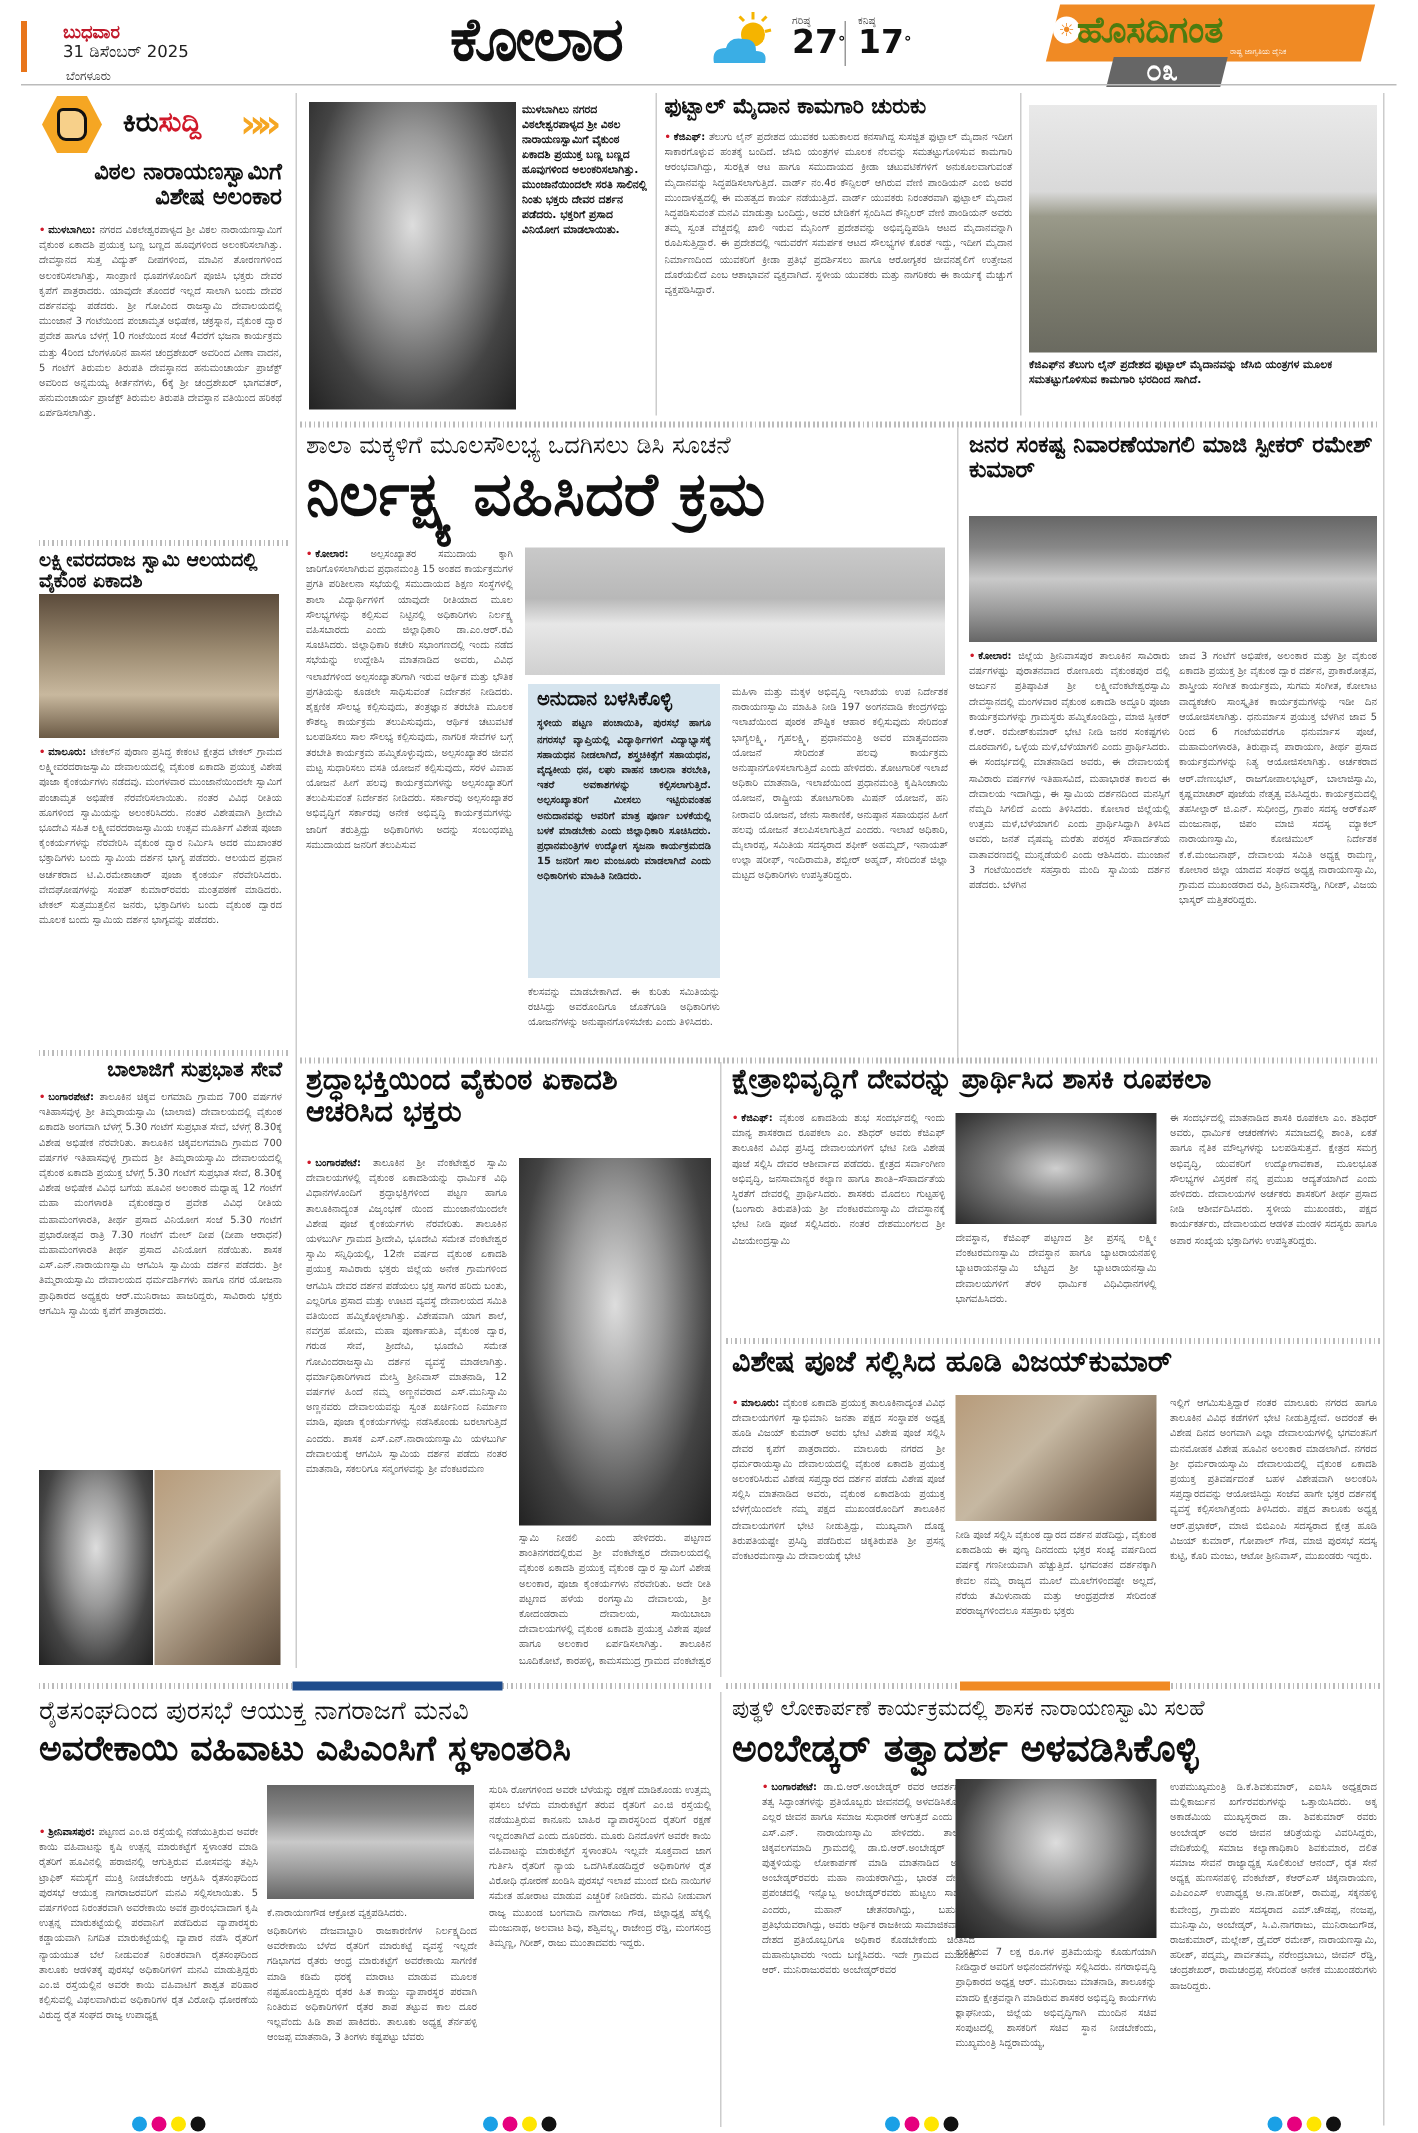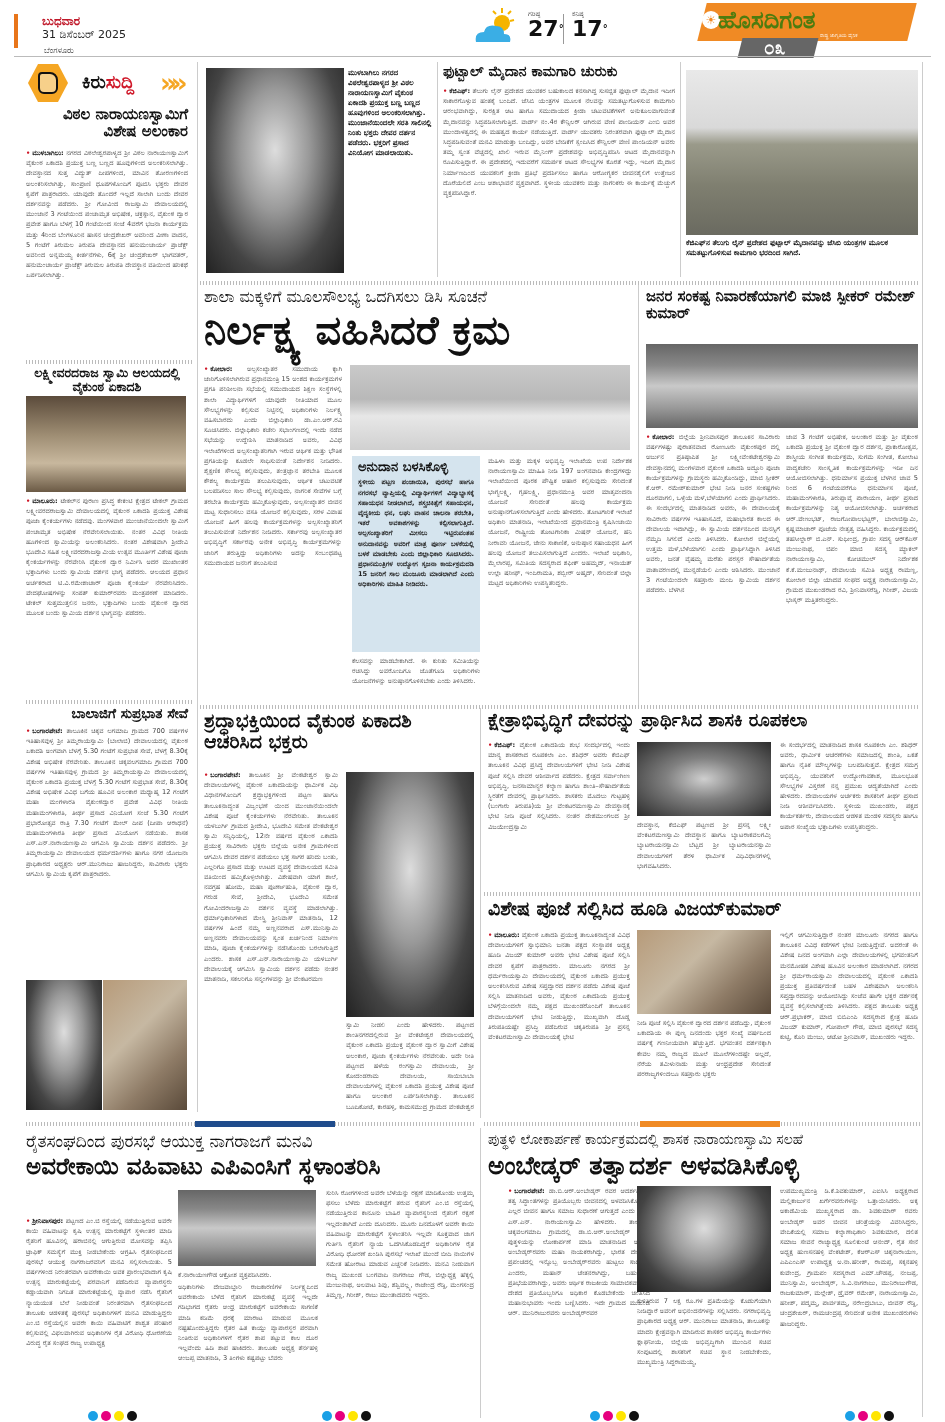--- a/index.html
+++ b/index.html
@@ -69,20 +69,21 @@
 </head>
 <body>
 
 <header class="masthead">
   <div class="mast-left">
     <div class="mast-day">ಬುಧವಾರ</div>
     <div class="mast-date">31 ಡಿಸೆಂಬರ್ 2025</div>
   </div>
   <div class="mast-city">ಬೆಂಗಳೂರು</div>
 
+  <div class="mast-title">ಕೋಲಾರ</div>
   <svg class="weather-icon" viewBox="0 0 48 42">
     <g stroke="#f5b400" stroke-width="2">
       <line x1="32" y1="2" x2="32" y2="7"></line>
         <line x1="44" y1="14" x2="40" y2="15"></line>
       <line x1="41" y1="5" x2="38" y2="8"></line>
         <line x1="23" y1="5" x2="26" y2="8"></line>
     </g>
     <circle cx="32" cy="17" r="8" fill="#f5b400"></circle>
     <path d="M6 36 Q4 26 14 26 Q16 18 26 20 Q34 20 34 28 Q42 28 40 36 Z" fill="#3aaee5"></path>
   </svg>
@@ -125,21 +126,21 @@
 <article>
   <h2 class="hed abs" style="left:28px; top:106px; width:160px; font-size:15px; text-align:right;">ವಿಠಲ ನಾರಾಯಣಸ್ವಾಮಿಗೆ ವಿಶೇಷ ಅಲಂಕಾರ</h2>
   <div class="body-text abs" style="left:26px; top:148px; width:162px; height:210px;">
     <span class="dateline">ಮುಳಬಾಗಿಲು:</span>
     <span>ನಗರದ ವಿಠಲೇಶ್ವರಪಾಳ್ಯದ ಶ್ರೀ ವಿಠಲ ನಾರಾಯಣಸ್ವಾಮಿಗೆ ವೈಕುಂಠ ಏಕಾದಶಿ ಪ್ರಯುಕ್ತ ಬಣ್ಣ ಬಣ್ಣದ ಹೂವುಗಳಿಂದ ಅಲಂಕರಿಸಲಾಗಿತ್ತು. ದೇವಸ್ಥಾನದ ಸುತ್ತ ವಿದ್ಯುತ್ ದೀಪಗಳಿಂದ, ಮಾವಿನ ತೋರಣಗಳಿಂದ ಅಲಂಕರಿಸಲಾಗಿತ್ತು, ಸಾಂಪ್ರಾಣಿ ಧೂಪಗಳೊಂದಿಗೆ ಪೂಜಿಸಿ ಭಕ್ತರು ದೇವರ ಕೃಪೆಗೆ ಪಾತ್ರರಾದರು. ಯಾವುದೇ ತೊಂದರೆ ಇಲ್ಲದೆ ಸಾಲಾಗಿ ಬಂದು ದೇವರ ದರ್ಶನವನ್ನು ಪಡೆದರು. ಶ್ರೀ ಗೋವಿಂದ ರಾಜಸ್ವಾಮಿ ದೇವಾಲಯದಲ್ಲಿ ಮುಂಜಾನೆ 3 ಗಂಟೆಯಿಂದ ಪಂಚಾಮೃತ ಅಭಿಷೇಕ, ಚಕ್ರಸ್ನಾನ, ವೈಕುಂಠ ದ್ವಾರ ಪ್ರವೇಶ ಹಾಗೂ ಬೆಳಗ್ಗೆ 10 ಗಂಟೆಯಿಂದ ಸಂಜೆ 4ವರೆಗೆ ಭಜನಾ ಕಾರ್ಯಕ್ರಮ ಮತ್ತು 4ರಿಂದ ಬೆಂಗಳೂರಿನ ಹಾಸನ ಚಂದ್ರಶೇಖರ್ ಅವರಿಂದ ವೀಣಾ ವಾದನ, 5 ಗಂಟೆಗೆ ತಿರುಮಲ ತಿರುಪತಿ ದೇವಸ್ಥಾನದ ಹನುಮಂಚಾರ್ಯ ಪ್ರಾಜೆಕ್ಟ್ ಅವರಿಂದ ಅನ್ನಮಯ್ಯ ಕೀರ್ತನೆಗಳು, 6ಕ್ಕೆ ಶ್ರೀ ಚಂದ್ರಶೇಖರ್ ಭಾಗವತರ್, ಹನುಮಂಚಾರ್ಯ ಪ್ರಾಜೆಕ್ಟ್ ತಿರುಮಲ ತಿರುಪತಿ ದೇವಸ್ಥಾನ ವತಿಯಿಂದ ಹರಿಕಥೆ ಏರ್ಪಡಿಸಲಾಗಿತ್ತು.</span>
   </div>
 </article>
 
 <article>
   <div class="hrule-dots" style="left:26px; top:360px; width:166px;"></div>
-  <h2 class="hed abs" style="left:26px; top:366px; width:162px; font-size:12.5px; text-align:center;">ಲಕ್ಷ್ಮೀವರದರಾಜ ಸ್ವಾಮಿ ಆಲಯದಲ್ಲಿ ವೈಕುಂಠ ಏಕಾದಶಿ</h2>
+  <h2 class="hed abs" style="left:26px; top:366px; width:162px; font-size:12.5px; text-align:left;">ಲಕ್ಷ್ಮೀವರದರಾಜ ಸ್ವಾಮಿ ಆಲಯದಲ್ಲಿ ವೈಕುಂಠ ಏಕಾದಶಿ</h2>
   <div class="photo ph-temple-col" style="left:26px; top:396px; width:160px; height:96px;"></div>
   <div class="body-text abs" style="left:26px; top:496px; width:162px; height:204px;">
     <span class="dateline">ಮಾಲೂರು:</span>
     <span>ಟೇಕಲ್‌ನ ಪುರಾಣ ಪ್ರಸಿದ್ಧ ಕೇಕಂಟಿ ಕ್ಷೇತ್ರದ ಟೇಕಲ್ ಗ್ರಾಮದ ಲಕ್ಷ್ಮೀವರದರಾಜಸ್ವಾಮಿ ದೇವಾಲಯದಲ್ಲಿ ವೈಕುಂಠ ಏಕಾದಶಿ ಪ್ರಯುಕ್ತ ವಿಶೇಷ ಪೂಜಾ ಕೈಂಕರ್ಯಗಳು ನಡೆದವು. ಮಂಗಳವಾರ ಮುಂಜಾನೆಯಿಂದಲೇ ಸ್ವಾಮಿಗೆ ಪಂಚಾಮೃತ ಅಭಿಷೇಕ ನೆರವೇರಿಸಲಾಯಿತು. ನಂತರ ವಿವಿಧ ರೀತಿಯ ಹೂಗಳಿಂದ ಸ್ವಾಮಿಯನ್ನು ಅಲಂಕರಿಸಿದರು. ನಂತರ ವಿಶೇಷವಾಗಿ ಶ್ರೀದೇವಿ ಭೂದೇವಿ ಸಹಿತ ಲಕ್ಷ್ಮೀವರದರಾಜಸ್ವಾಮಿಯ ಉತ್ಸವ ಮೂರ್ತಿಗೆ ವಿಶೇಷ ಪೂಜಾ ಕೈಂಕರ್ಯಗಳನ್ನು ನೆರವೇರಿಸಿ ವೈಕುಂಠ ದ್ವಾರ ನಿರ್ಮಿಸಿ ಅದರ ಮುಖಾಂತರ ಭಕ್ತಾದಿಗಳು ಬಂದು ಸ್ವಾಮಿಯ ದರ್ಶನ ಭಾಗ್ಯ ಪಡೆದರು. ಆಲಯದ ಪ್ರಧಾನ ಅರ್ಚಕರಾದ ಟಿ.ವಿ.ರಮೇಶಾಚಾರ್ ಪೂಜಾ ಕೈಂಕರ್ಯ ನೆರವೇರಿಸಿದರು. ವೇದಘೋಷಗಳನ್ನು ಸಂಪತ್ ಕುಮಾರ್‌ರವರು ಮಂತ್ರಪಠಣೆ ಮಾಡಿದರು. ಟೇಕಲ್ ಸುತ್ತಮುತ್ತಲಿನ ಜನರು, ಭಕ್ತಾದಿಗಳು ಬಂದು ವೈಕುಂಠ ದ್ವಾರದ ಮೂಲಕ ಬಂದು ಸ್ವಾಮಿಯ ದರ್ಶನ ಭಾಗ್ಯವನ್ನು ಪಡೆದರು.</span>
   </div>
 </article>
 
 <article>
   <div class="hrule-dots" style="left:26px; top:700px; width:166px;"></div>
   <h2 class="hed abs" style="left:26px; top:706px; width:162px; font-size:13.5px; text-align:right;">ಬಾಲಾಜಿಗೆ ಸುಪ್ರಭಾತ ಸೇವೆ</h2>
@@ -204,21 +205,21 @@
   <div class="body-text abs" style="left:346px; top:1020px; width:128px; height:94px;">ಸ್ವಾಮಿ ನೀಡಲಿ ಎಂದು ಹೇಳಿದರು. ಪಟ್ಟಣದ ಶಾಂತಿನಗರದಲ್ಲಿರುವ ಶ್ರೀ ವೆಂಕಟೇಶ್ವರ ದೇವಾಲಯದಲ್ಲಿ ವೈಕುಂಠ ಏಕಾದಶಿ ಪ್ರಯುಕ್ತ ವೈಕುಂಠ ದ್ವಾರ ಸ್ವಾಮಿಗೆ ವಿಶೇಷ ಅಲಂಕಾರ, ಪೂಜಾ ಕೈಂಕರ್ಯಗಳು ನೆರವೇರಿತು. ಅದೇ ರೀತಿ ಪಟ್ಟಣದ ಹಳೆಯ ರಂಗಸ್ವಾಮಿ ದೇವಾಲಯ, ಶ್ರೀ ಕೋದಂಡರಾಮ ದೇವಾಲಯ, ಸಾಯಿಬಾಬಾ ದೇವಾಲಯಗಳಲ್ಲಿ ವೈಕುಂಠ ಏಕಾದಶಿ ಪ್ರಯುಕ್ತ ವಿಶೇಷ ಪೂಜೆ ಹಾಗೂ ಅಲಂಕಾರ ಏರ್ಪಡಿಸಲಾಗಿತ್ತು. ತಾಲೂಕಿನ ಬೂದಿಕೋಟೆ, ಕಾರಹಳ್ಳಿ, ಕಾಮಸಮುದ್ರ ಗ್ರಾಮದ ವೆಂಕಟೇಶ್ವರ ದೇವಾಲಯಗಳಲ್ಲಿಯೂ ವೈಕುಂಠ ಏಕಾದಶಿ ಆಚರಣೆ ನೆರವೇರಿತು.</div>
 </article>
 
 <article>
   <h2 class="hed abs" style="left:488px; top:710px; width:430px; font-size:18px; white-space:nowrap;">ಕ್ಷೇತ್ರಾಭಿವೃದ್ಧಿಗೆ ದೇವರನ್ನು ಪ್ರಾರ್ಥಿಸಿದ ಶಾಸಕಿ ರೂಪಕಲಾ</h2>
   <div class="body-text abs" style="left:488px; top:740px; width:142px; height:148px;">
     <span class="dateline">ಕೆಜಿಎಫ್:</span>
     <span>ವೈಕುಂಠ ಏಕಾದಶಿಯ ಶುಭ ಸಂದರ್ಭದಲ್ಲಿ ಇಂದು ಮಾನ್ಯ ಶಾಸಕರಾದ ರೂಪಕಲಾ ಎಂ. ಶಶಿಧರ್ ಅವರು ಕೆಜಿಎಫ್ ತಾಲೂಕಿನ ವಿವಿಧ ಪ್ರಸಿದ್ಧ ದೇವಾಲಯಗಳಿಗೆ ಭೇಟಿ ನೀಡಿ ವಿಶೇಷ ಪೂಜೆ ಸಲ್ಲಿಸಿ ದೇವರ ಆಶೀರ್ವಾದ ಪಡೆದರು. ಕ್ಷೇತ್ರದ ಸರ್ವಾಂಗೀಣ ಅಭಿವೃದ್ಧಿ, ಜನಸಾಮಾನ್ಯರ ಕಲ್ಯಾಣ ಹಾಗೂ ಶಾಂತಿ–ಸೌಹಾರ್ದತೆಯ ಸ್ಥಿರತೆಗೆ ದೇವರಲ್ಲಿ ಪ್ರಾರ್ಥಿಸಿದರು. ಶಾಸಕರು ಮೊದಲು ಗುಟ್ಟಹಳ್ಳಿ (ಬಂಗಾರು ತಿರುಪತಿ)ಯ ಶ್ರೀ ವೆಂಕಟರಮಣಸ್ವಾಮಿ ದೇವಸ್ಥಾನಕ್ಕೆ ಭೇಟಿ ನೀಡಿ ಪೂಜೆ ಸಲ್ಲಿಸಿದರು. ನಂತರ ದೇಶಮುಂಗಲದ ಶ್ರೀ ವಿಜಯೇಂದ್ರಸ್ವಾಮಿ</span>
   </div>
   <div class="photo ph-dark" style="left:637px; top:742px; width:134px; height:74px;"></div>
-  <div class="body-text abs" style="left:637px; top:820px; width:134px; height:68px;">ದೇವಸ್ಥಾನ, ಕೆಜಿಎಫ್ ಪಟ್ಟಣದ ಶ್ರೀ ಪ್ರಸನ್ನ ಲಕ್ಷ್ಮೀ ವೆಂಕಟರಮಣಸ್ವಾಮಿ ದೇವಸ್ಥಾನ ಹಾಗೂ ಬ್ಯಾಟರಾಕವಲಗಮ್ಳಿ ಬ್ಯಾಟರಾಯನಸ್ವಾಮಿ ಬೆಟ್ಟದ ಶ್ರೀ ಬ್ಯಾಟರಾಯನಸ್ವಾಮಿ ದೇವಾಲಯಗಳಿಗೆ ತೆರಳಿ ಧಾರ್ಮಿಕ ವಿಧಿವಿಧಾನಗಳಲ್ಲಿ ಭಾಗವಹಿಸಿದರು.</div>
+  <div class="body-text abs" style="left:637px; top:820px; width:134px; height:68px;">ದೇವಸ್ಥಾನ, ಕೆಜಿಎಫ್ ಪಟ್ಟಣದ ಶ್ರೀ ಪ್ರಸನ್ನ ಲಕ್ಷ್ಮೀ ವೆಂಕಟರಮಣಸ್ವಾಮಿ ದೇವಸ್ಥಾನ ಹಾಗೂ ಬ್ಯಾಟರಾಯನಹಳ್ಳಿ ಬ್ಯಾಟರಾಯನಸ್ವಾಮಿ ಬೆಟ್ಟದ ಶ್ರೀ ಬ್ಯಾಟರಾಯನಸ್ವಾಮಿ ದೇವಾಲಯಗಳಿಗೆ ತೆರಳಿ ಧಾರ್ಮಿಕ ವಿಧಿವಿಧಾನಗಳಲ್ಲಿ ಭಾಗವಹಿಸಿದರು.</div>
   <div class="body-text abs" style="left:780px; top:740px; width:138px; height:148px;">ಈ ಸಂದರ್ಭದಲ್ಲಿ ಮಾತನಾಡಿದ ಶಾಸಕಿ ರೂಪಕಲಾ ಎಂ. ಶಶಿಧರ್ ಅವರು, ಧಾರ್ಮಿಕ ಆಚರಣೆಗಳು ಸಮಾಜದಲ್ಲಿ ಶಾಂತಿ, ಏಕತೆ ಹಾಗೂ ನೈತಿಕ ಮೌಲ್ಯಗಳನ್ನು ಬಲಪಡಿಸುತ್ತವೆ. ಕ್ಷೇತ್ರದ ಸಮಗ್ರ ಅಭಿವೃದ್ಧಿ, ಯುವಕರಿಗೆ ಉದ್ಯೋಗಾವಕಾಶ, ಮೂಲಭೂತ ಸೌಲಭ್ಯಗಳ ವಿಸ್ತರಣೆ ನನ್ನ ಪ್ರಮುಖ ಆದ್ಯತೆಯಾಗಿದೆ ಎಂದು ಹೇಳಿದರು. ದೇವಾಲಯಗಳ ಅರ್ಚಕರು ಶಾಸಕರಿಗೆ ತೀರ್ಥ ಪ್ರಸಾದ ನೀಡಿ ಆಶೀರ್ವದಿಸಿದರು. ಸ್ಥಳೀಯ ಮುಖಂಡರು, ಪಕ್ಷದ ಕಾರ್ಯಕರ್ತರು, ದೇವಾಲಯದ ಆಡಳಿತ ಮಂಡಳಿ ಸದಸ್ಯರು ಹಾಗೂ ಅಪಾರ ಸಂಖ್ಯೆಯ ಭಕ್ತಾದಿಗಳು ಉಪಸ್ಥಿತರಿದ್ದರು.</div>
 </article>
 
 <div class="hrule-dots" style="left:484px; top:892px; width:436px;"></div>
 
 <article>
   <h2 class="hed abs" style="left:488px; top:898px; width:430px; font-size:19px; white-space:nowrap;">ವಿಶೇಷ ಪೂಜೆ ಸಲ್ಲಿಸಿದ ಹೂಡಿ ವಿಜಯ್‌ಕುಮಾರ್</h2>
   <div class="body-text abs" style="left:488px; top:930px; width:142px; height:186px;">
     <span class="dateline">ಮಾಲೂರು:</span>
     <span>ವೈಕುಂಠ ಏಕಾದಶಿ ಪ್ರಯುಕ್ತ ತಾಲೂಕಿನಾದ್ಯಂತ ವಿವಿಧ ದೇವಾಲಯಗಳಿಗೆ ಸ್ವಾಭಿಮಾನಿ ಜನತಾ ಪಕ್ಷದ ಸಂಸ್ಥಾಪಕ ಅಧ್ಯಕ್ಷ ಹೂಡಿ ವಿಜಯ್ ಕುಮಾರ್ ಅವರು ಭೇಟಿ ವಿಶೇಷ ಪೂಜೆ ಸಲ್ಲಿಸಿ ದೇವರ ಕೃಪೆಗೆ ಪಾತ್ರರಾದರು. ಮಾಲೂರು ನಗರದ ಶ್ರೀ ಧರ್ಮರಾಯಸ್ವಾಮಿ ದೇವಾಲಯದಲ್ಲಿ ವೈಕುಂಠ ಏಕಾದಶಿ ಪ್ರಯುಕ್ತ ಅಲಂಕರಿಸಿರುವ ವಿಶೇಷ ಸಪ್ತದ್ವಾರದ ದರ್ಶನ ಪಡೆದು ವಿಶೇಷ ಪೂಜೆ ಸಲ್ಲಿಸಿ ಮಾತನಾಡಿದ ಅವರು, ವೈಕುಂಠ ಏಕಾದಶಿಯ ಪ್ರಯುಕ್ತ ಬೆಳಗ್ಗೆಯಿಂದಲೇ ನಮ್ಮ ಪಕ್ಷದ ಮುಖಂಡರೊಂದಿಗೆ ತಾಲೂಕಿನ ದೇವಾಲಯಗಳಿಗೆ ಭೇಟಿ ನೀಡುತ್ತಿದ್ದು, ಮುಖ್ಯವಾಗಿ ದೊಡ್ಡ ತಿರುಪತಿಯಷ್ಟೇ ಪ್ರಸಿದ್ಧಿ ಪಡೆದಿರುವ ಚಿಕ್ಕತಿರುಪತಿ ಶ್ರೀ ಪ್ರಸನ್ನ ವೆಂಕಟರಮಣಸ್ವಾಮಿ ದೇವಾಲಯಕ್ಕೆ ಭೇಟಿ</span>

